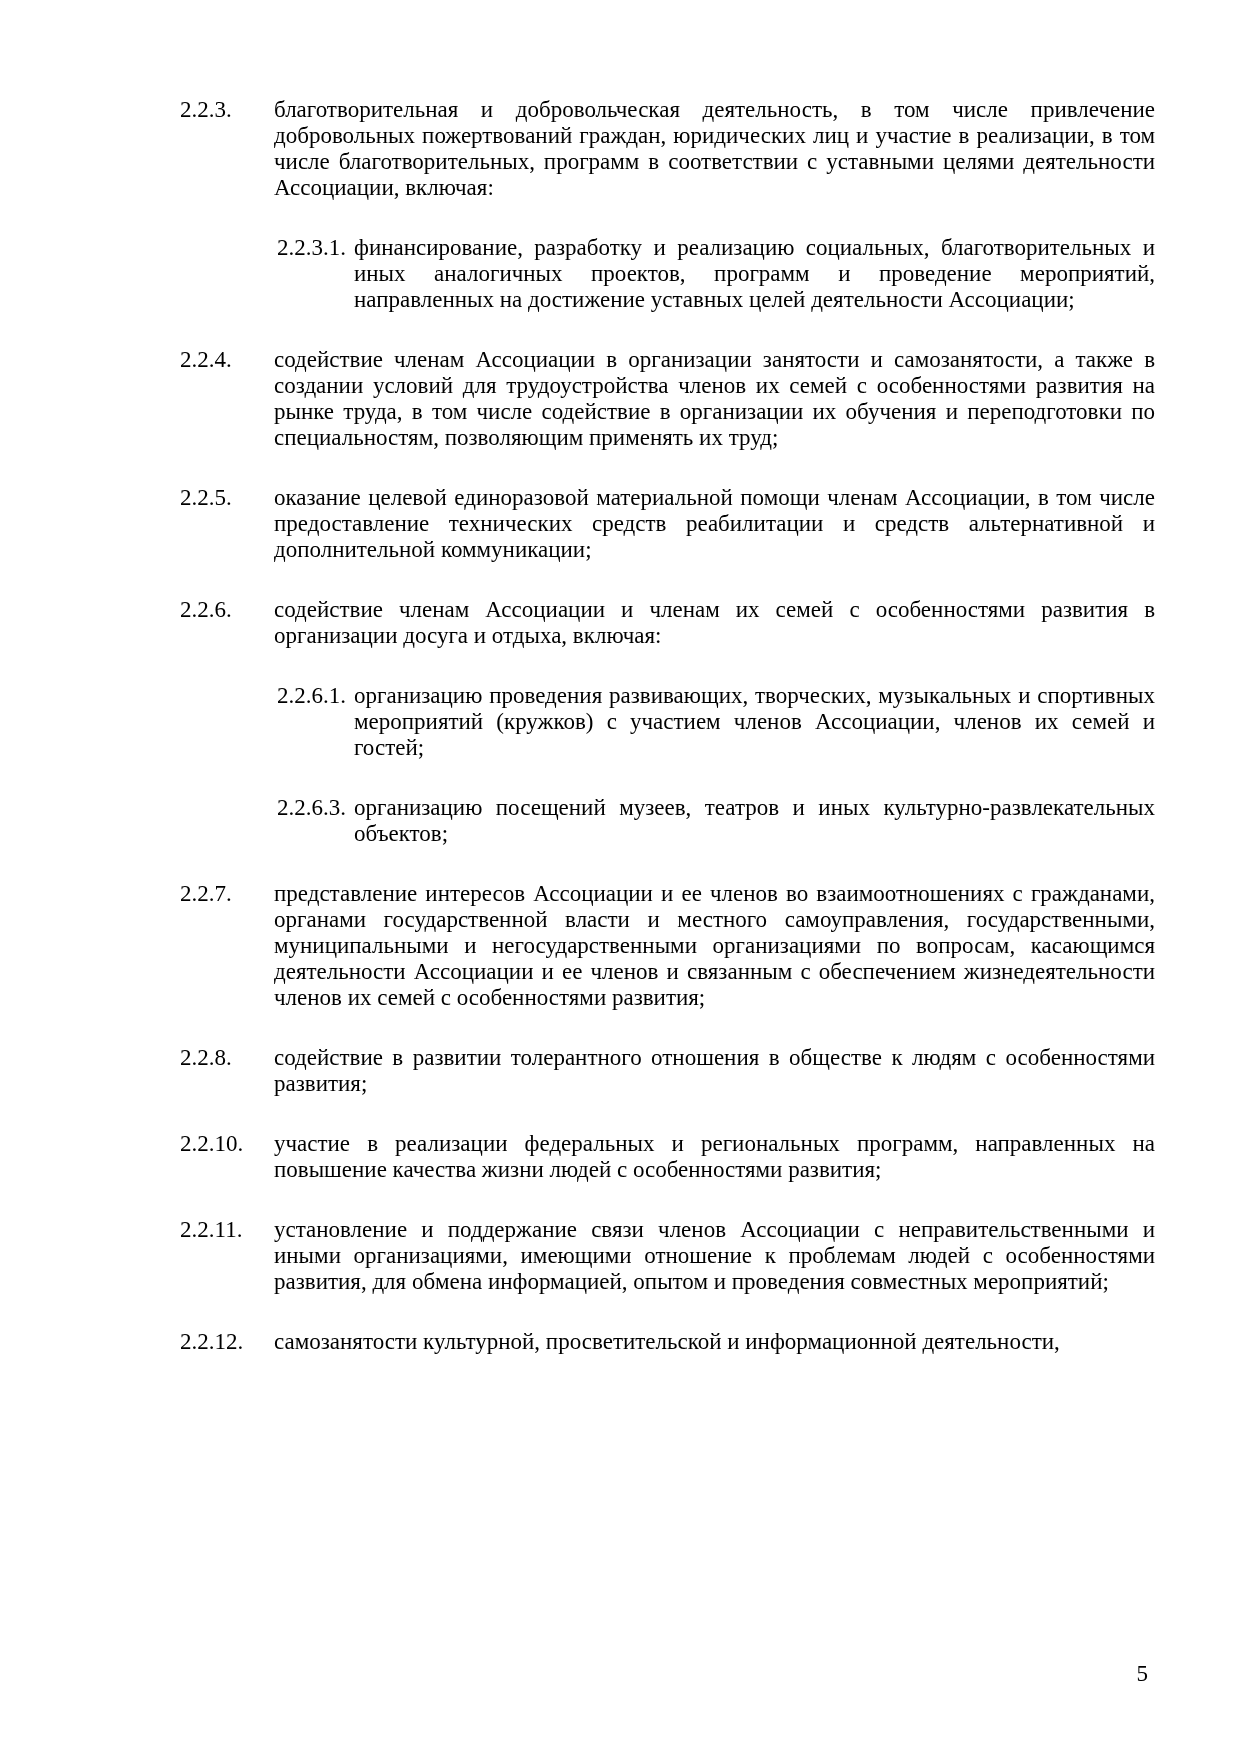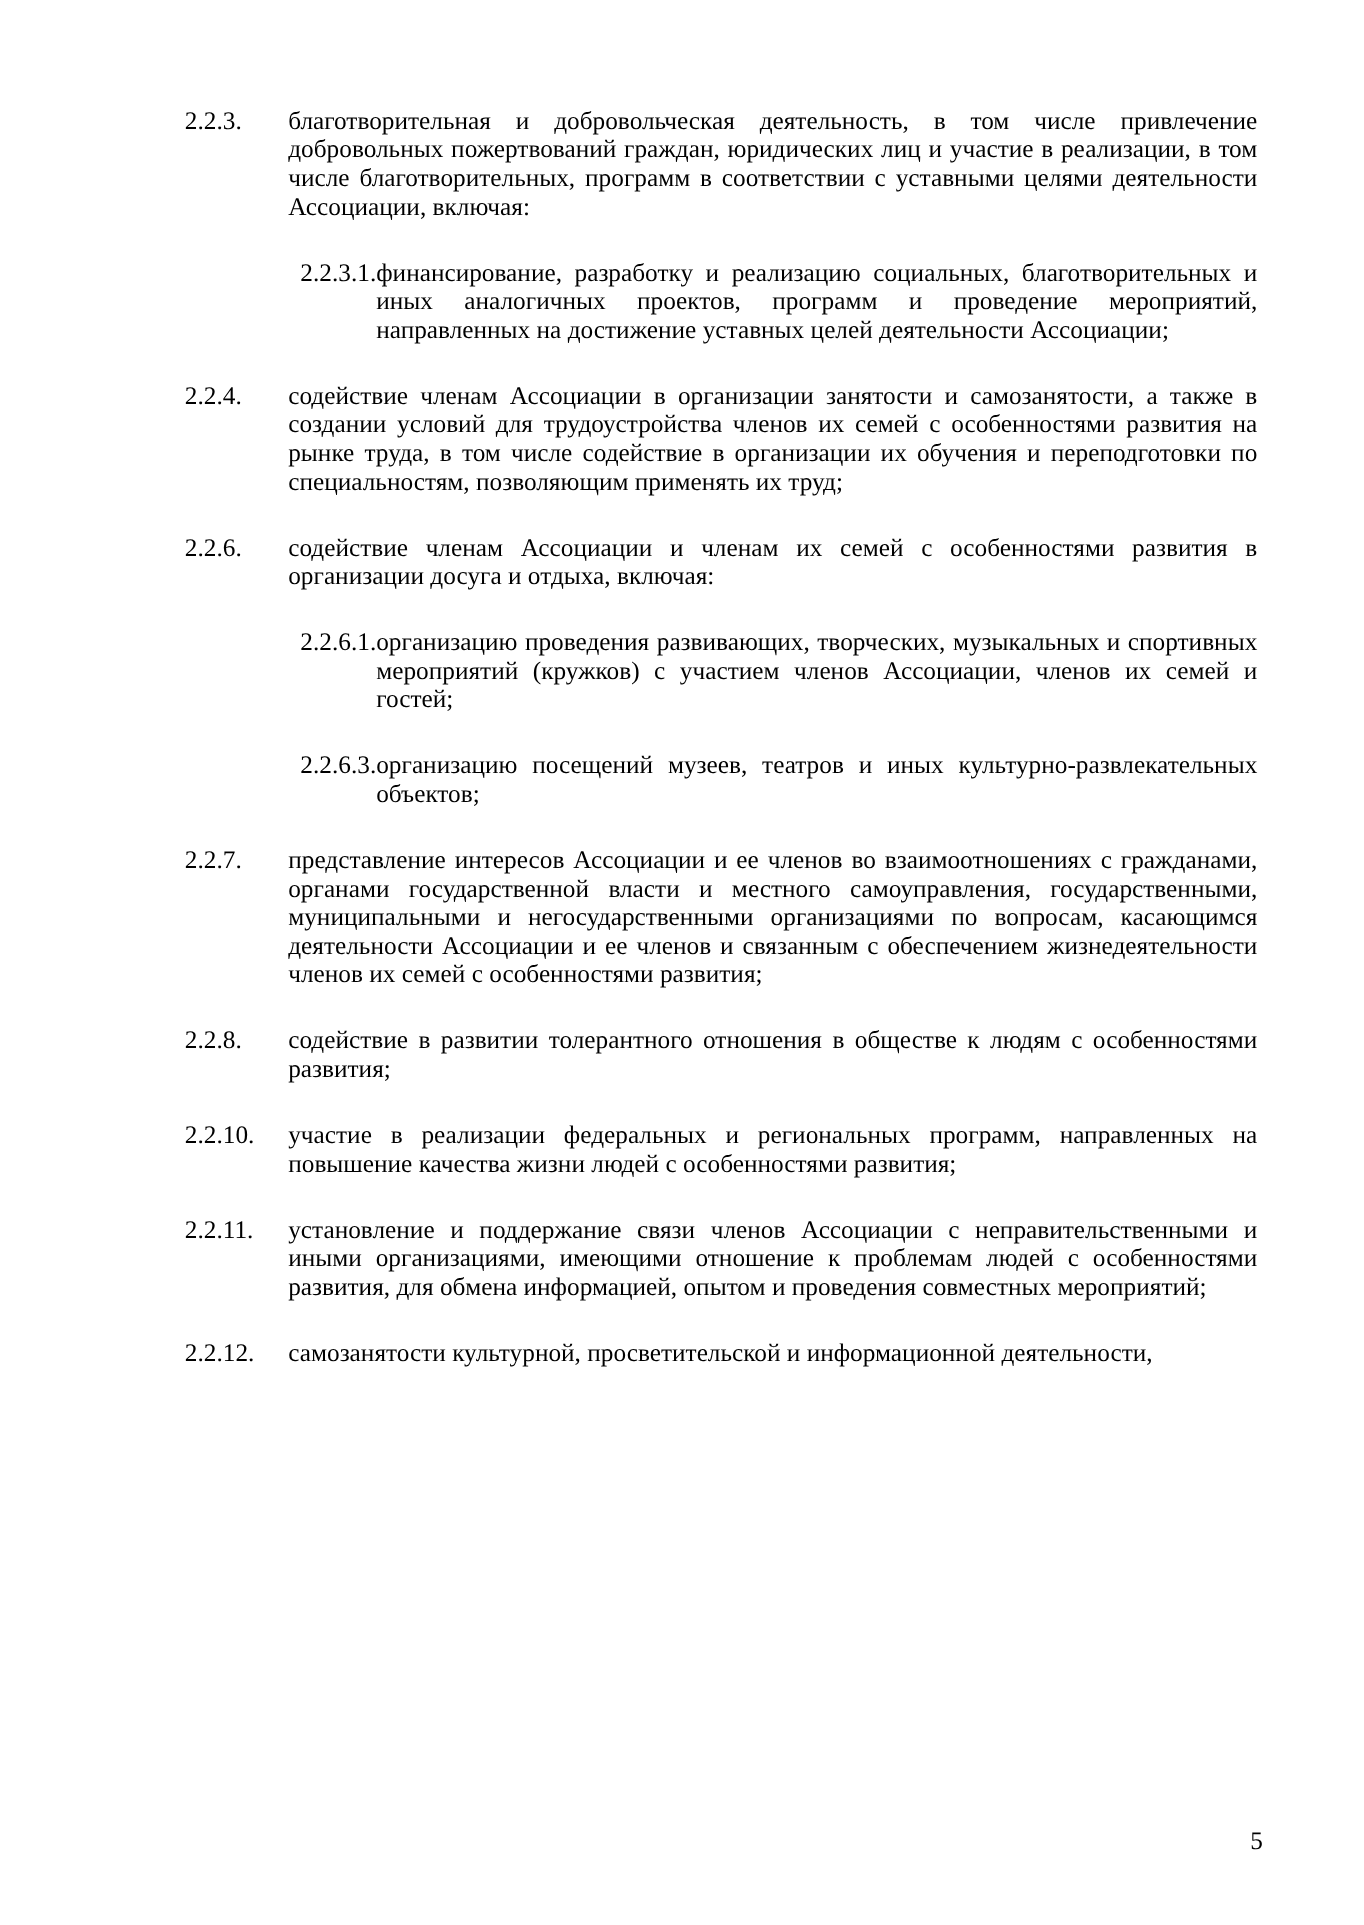--- a/index.html
+++ b/index.html
@@ -11,41 +11,41 @@
     position: relative;
     width: 1240px;
     height: 1750px;
     background: #ffffff;
     color: #000000;
     font-family: "Liberation Serif", "DejaVu Serif", serif;
     overflow: hidden;
   }
   .content {
     position: absolute;
-    left: 168px;
+    left: 180px;
     top: 97px;
     width: 975px;
   }
   .clause {
     display: flex;
     margin: 0 0 34px 0;
     font-size: 23px;
     line-height: 26px;
   }
   .clause:last-child { margin-bottom: 0; }
   .clause .num {
     flex: 0 0 94px;
   }
   .clause .body {
     flex: 1;
     margin: 0;
     text-align: justify;
   }
   .clause.level-2 { margin-left: 97px; }
-  .clause.level-2 .num { flex: 0 0 77px; text-align: right; }
+  .clause.level-2 .num { flex: 0 0 77px; }
   .page-number {
     position: absolute;
     top: 1661px;
     right: 92px;
     font-size: 23px;
     line-height: 26px;
   }
 </style>
 </head>
 <body>
@@ -61,20 +61,24 @@
     <span class="num">2.2.3.1.</span>
     <p class="body">финансирование, разработку и реализацию социальных, благотворительных и иных аналогичных проектов, программ и проведение мероприятий, направленных на достижение уставных целей деятельности Ассоциации;</p>
   </div>
 
 
   <div class="clause level-1">
     <span class="num">2.2.4.</span>
     <p class="body">содействие членам Ассоциации в организации занятости и самозанятости, а также в создании условий для трудоустройства членов их семей с особенностями развития на рынке труда, в том числе содействие в организации их обучения и переподготовки по специальностям, позволяющим применять их труд;</p>
   </div>
 
+  <div class="clause level-1">
+    <span class="num">2.2.5.</span>
+    <p class="body">оказание целевой единоразовой материальной помощи членам Ассоциации, в том числе предоставление технических средств реабилитации и средств альтернативной и дополнительной коммуникации;</p>
+  </div>
 
   <div class="clause level-1">
     <span class="num">2.2.6.</span>
     <p class="body">содействие членам Ассоциации и членам их семей с особенностями развития в организации досуга и отдыха, включая:</p>
   </div>
 
   <div class="clause level-2">
     <span class="num">2.2.6.1.</span>
     <p class="body">организацию проведения развивающих, творческих, музыкальных и спортивных мероприятий (кружков) с участием членов Ассоциации, членов их семей и гостей;</p>
   </div>

